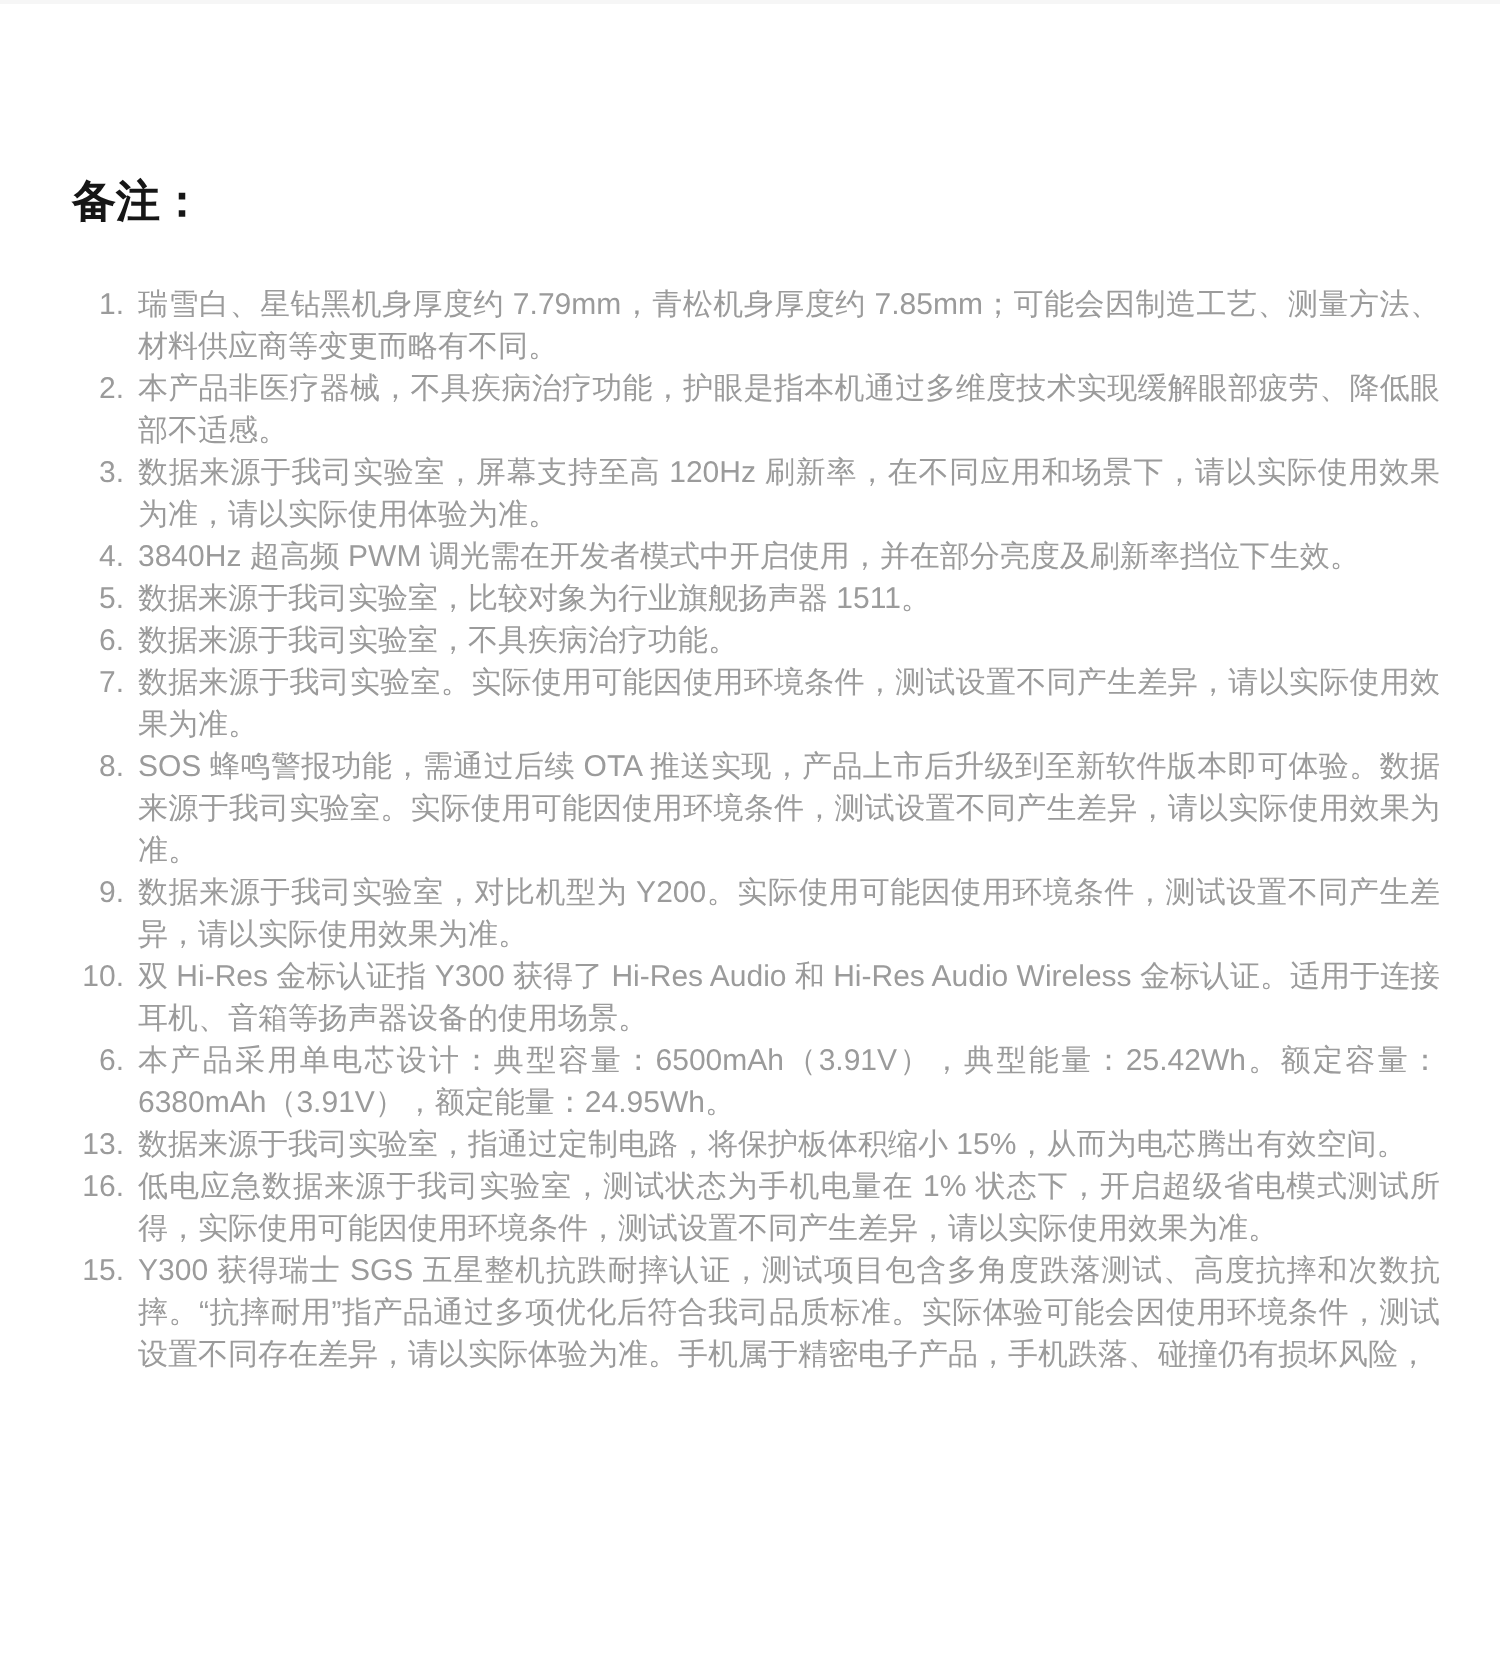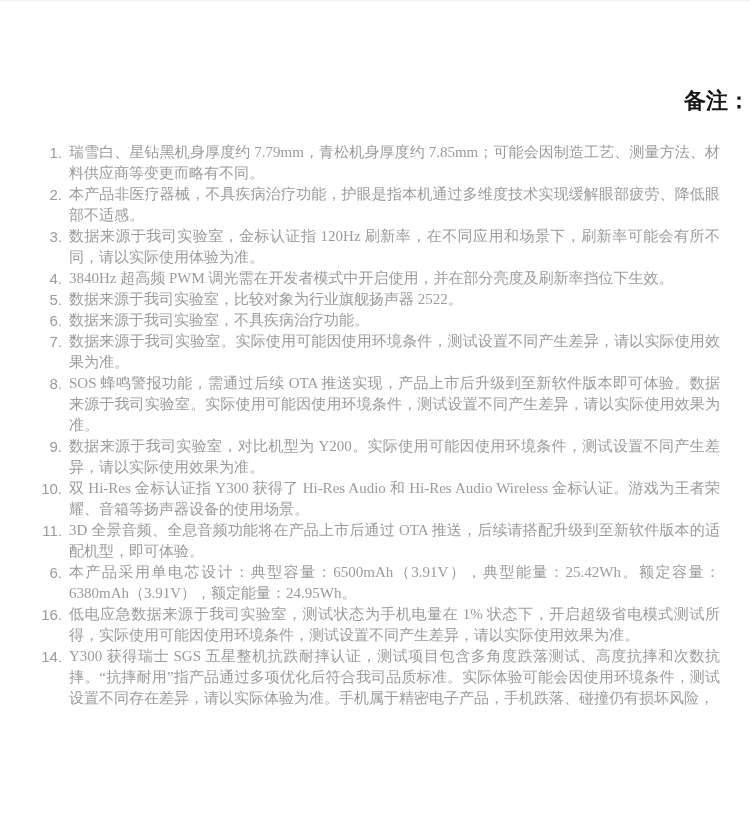--- a/index.html
+++ b/index.html
@@ -14,21 +14,20 @@
     width: 750px;
     height: 2px;
     background: #f6f6f6;
   }
   .section-title {
     margin: 83px 0 0 36px;
     font-size: 22px;
     line-height: 31px;
     font-weight: 700;
     color: #161616;
-    text-align: right;
   }
   .notes-list {
     list-style: none;
     margin: 26px 0 0 0;
     padding: 0 30px 0 36px;
     color: #9b9b9b;
     font-size: 15px;
     line-height: 21px;
   }
   .notes-list li {
@@ -39,21 +38,20 @@
     flex: none;
     min-width: 26px;
     text-align: right;
     padding-right: 7px;
     white-space: nowrap;
   }
   .note-txt {
     flex: 1;
     text-align: justify;
     text-justify: inter-ideograph;
-    font-family: Liberation Serif, serif;
   }
 </style>
 </head>
 <body>
 
 <div class="top-edge"></div>
 
 <div>
   <h2 class="section-title">备注：</h2>
 
@@ -61,60 +59,60 @@
     <li>
       <span class="note-num">1.</span>
       <span class="note-txt">瑞雪白、星钻黑机身厚度约 7.79mm，青松机身厚度约 7.85mm；可能会因制造工艺、测量方法、材料供应商等变更而略有不同。</span>
     </li>
     <li>
       <span class="note-num">2.</span>
       <span class="note-txt">本产品非医疗器械，不具疾病治疗功能，护眼是指本机通过多维度技术实现缓解眼部疲劳、降低眼部不适感。</span>
     </li>
     <li>
       <span class="note-num">3.</span>
-      <span class="note-txt">数据来源于我司实验室，金标认证指 120Hz 刷新率，在不同应用和场景下，刷新率可能会有所不同，请以实际使用体验为准。</span>
+      <span class="note-txt">数据来源于我司实验室，屏幕支持至高 120Hz 刷新率，在不同应用和场景下，请以实际使用效果为准，请以实际使用体验为准。</span>
     </li>
     <li>
       <span class="note-num">4.</span>
       <span class="note-txt">3840Hz 超高频 PWM 调光需在开发者模式中开启使用，并在部分亮度及刷新率挡位下生效。</span>
     </li>
     <li>
       <span class="note-num">5.</span>
-      <span class="note-txt">数据来源于我司实验室，比较对象为行业旗舰扬声器 2522。</span>
+      <span class="note-txt">数据来源于我司实验室，比较对象为行业旗舰扬声器 1511。</span>
     </li>
     <li>
       <span class="note-num">6.</span>
       <span class="note-txt">数据来源于我司实验室，不具疾病治疗功能。</span>
     </li>
     <li>
       <span class="note-num">7.</span>
       <span class="note-txt">数据来源于我司实验室。实际使用可能因使用环境条件，测试设置不同产生差异，请以实际使用效果为准。</span>
     </li>
     <li>
       <span class="note-num">8.</span>
       <span class="note-txt">SOS 蜂鸣警报功能，需通过后续 OTA 推送实现，产品上市后升级到至新软件版本即可体验。数据来源于我司实验室。实际使用可能因使用环境条件，测试设置不同产生差异，请以实际使用效果为准。</span>
     </li>
     <li>
       <span class="note-num">9.</span>
       <span class="note-txt">数据来源于我司实验室，对比机型为 Y200。实际使用可能因使用环境条件，测试设置不同产生差异，请以实际使用效果为准。</span>
     </li>
     <li>
       <span class="note-num">10.</span>
-      <span class="note-txt">双 Hi-Res 金标认证指 Y300 获得了 Hi-Res Audio 和 Hi-Res Audio Wireless 金标认证。游戏为王者荣耀、音箱等扬声器设备的使用场景。</span>
-    </li>
-    <li>
-      <span class="note-num">11.</span>
-      <span class="note-txt">3D 全景音频、全息音频功能将在产品上市后通过 OTA 推送，后续请搭配升级到至新软件版本的适配机型，即可体验。</span>
+      <span class="note-txt">双 Hi-Res 金标认证指 Y300 获得了 Hi-Res Audio 和 Hi-Res Audio Wireless 金标认证。适用于连接耳机、音箱等扬声器设备的使用场景。</span>
     </li>
     <li>
       <span class="note-num">6.</span>
       <span class="note-txt">本产品采用单电芯设计：典型容量：6500mAh（3.91V），典型能量：25.42Wh。额定容量：6380mAh（3.91V），额定能量：24.95Wh。</span>
     </li>
     <li>
+      <span class="note-num">13.</span>
+      <span class="note-txt">数据来源于我司实验室，指通过定制电路，将保护板体积缩小 15%，从而为电芯腾出有效空间。</span>
+    </li>
+    <li>
       <span class="note-num">16.</span>
       <span class="note-txt">低电应急数据来源于我司实验室，测试状态为手机电量在 1% 状态下，开启超级省电模式测试所得，实际使用可能因使用环境条件，测试设置不同产生差异，请以实际使用效果为准。</span>
     </li>
     <li>
-      <span class="note-num">14.</span>
+      <span class="note-num">15.</span>
       <span class="note-txt">Y300 获得瑞士 SGS 五星整机抗跌耐摔认证，测试项目包含多角度跌落测试、高度抗摔和次数抗摔。“抗摔耐用”指产品通过多项优化后符合我司品质标准。实际体验可能会因使用环境条件，测试设置不同存在差异，请以实际体验为准。手机属于精密电子产品，手机跌落、碰撞仍有损坏风险，</span>
     </li>
   </ol>
 </div>
 
 </body></html>

